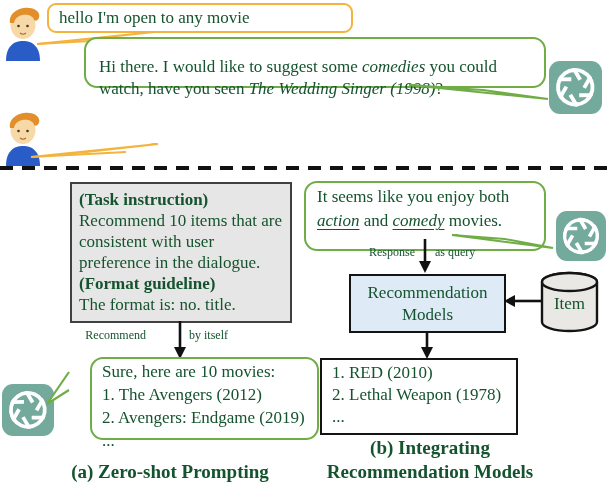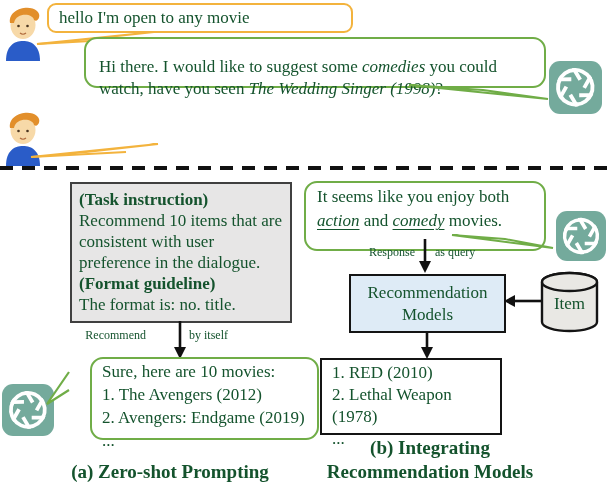--- a/index.html
+++ b/index.html
@@ -33,21 +33,21 @@
   .prompt-box .bod { display:block; }
   .arrow-label { position:absolute; font-weight:normal; font-size:12px; white-space:nowrap; }
   .caption { position:absolute; font-weight:bold; font-size:19px; text-align:center; }
   .model-box {
     position:absolute; left:349px; top:274px; width:157px; height:59px;
     background:var(--model_box_bg); border:2.2px solid var(--box_border);
     box-sizing:border-box; display:flex; align-items:center; justify-content:center;
     text-align:center; font-size:17px; line-height:22px;
   }
   .results-box {
-    position:absolute; left:320px; top:358px; width:182px; height:77px;
+    position:absolute; left:320px; top:358px; width:198px; height:77px;
     background:#fff; border:2.2px solid var(--box_border);
     box-sizing:border-box; padding:2px 10px; font-size:17px; line-height:22px;
   }
   .results-box span { display:block; }
   .cyl-label { position:absolute; left:540px; top:294px; width:59px; text-align:center; font-size:17px; }
   .line { display:block; }
 </style>
 </head>
 <body>
 

